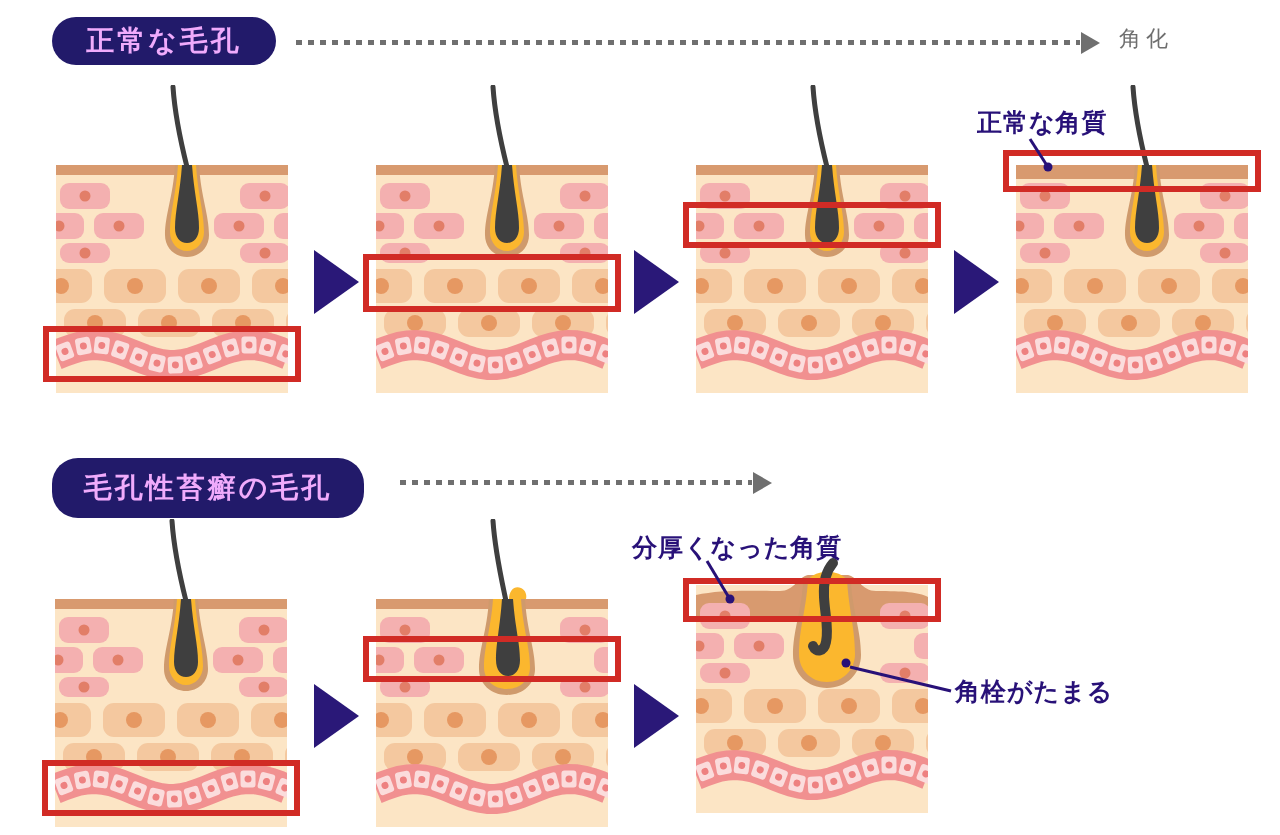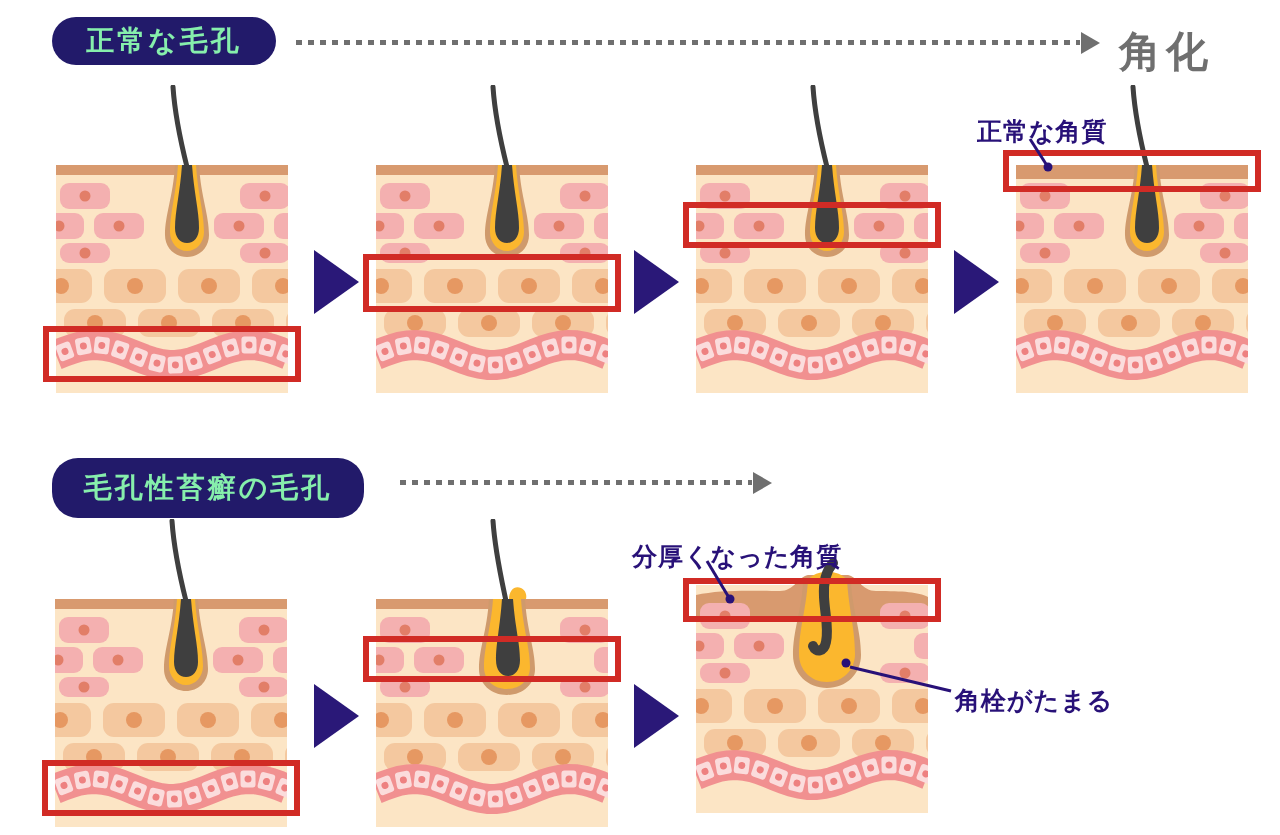--- a/index.html
+++ b/index.html
@@ -4,41 +4,41 @@
 <style>
   :root{
     --pill-bg:#221a6a; --gray:#6f6f6f; --navy:#281178; --purple:#2a1878;
   }
   html,body{margin:0;padding:0;background:#ffffff;}
   #stage{
     position:relative;width:1280px;height:835px;overflow:hidden;background:#ffffff;
     font-family:"DejaVu Sans",sans-serif;
   }
   .pill{
-    position:absolute;background:var(--pill-bg);color:#86efac;font-weight:bold;
+    position:absolute;background:var(--pill-bg);color:#f0abfc;font-weight:bold;
     font-size:28px;letter-spacing:3px;display:flex;align-items:center;
     justify-content:center;border-radius:26px;
   }
   #pill1{left:52px;top:17px;width:224px;height:48px;}
   #pill2{left:52px;top:458px;width:312px;height:60px;}
   .dots{
     position:absolute;height:5px;
     background:repeating-linear-gradient(90deg,var(--gray) 0 6px,transparent 6px 12px);
   }
   #dots1{left:296px;top:40px;width:784px;}
   #dots2{left:400px;top:480px;width:352px;}
   .ahead{
     position:absolute;width:0;height:0;
     border-top:11px solid transparent;border-bottom:11px solid transparent;
     border-left:19px solid var(--gray);
   }
   #ah1{left:1081px;top:32px;}
   #ah2{left:753px;top:472px;}
   .result{
-    position:absolute;color:var(--gray);font-weight:bold;font-size:42px;
+    position:absolute;color:var(--gray);font-weight:normal;font-size:22px;
     letter-spacing:5px;white-space:nowrap;
   }
   #res1{left:1119px;top:24px;}
   #res2{left:783px;top:462px;}
   .step-arrow{
     position:absolute;width:0;height:0;
     border-top:32px solid transparent;border-bottom:32px solid transparent;
     border-left:45px solid var(--purple);
   }
   #sa1{left:314px;top:250px;}
@@ -46,21 +46,21 @@
   #sa3{left:954px;top:250px;}
   #sa4{left:314px;top:684px;}
   #sa5{left:634px;top:684px;}
   .diagram{position:absolute;width:260px;height:312px;}
   #d1{left:42px;top:85px;}  #d2{left:362px;top:85px;}
   #d3{left:682px;top:85px;} #d4{left:1002px;top:85px;}
   #d5{left:41px;top:519px;} #d6{left:362px;top:519px;}
   #d7{left:682px;top:505px;}
   .callout{
     position:absolute;color:var(--navy);font-weight:bold;font-size:25px;
-    letter-spacing:1px;white-space:nowrap;margin-top:9px;
+    letter-spacing:1px;white-space:nowrap;
   }
   #co1{left:977px;top:106px;}
   #co2{left:632px;top:531px;}
   #co3{left:955px;top:675px;}
   .overlay{position:absolute;left:0;top:0;pointer-events:none;}
   .overlay path{stroke:var(--navy);stroke-width:3;fill:none;}
   .overlay circle{fill:var(--navy);}
 </style>
 </head>
 <body>

